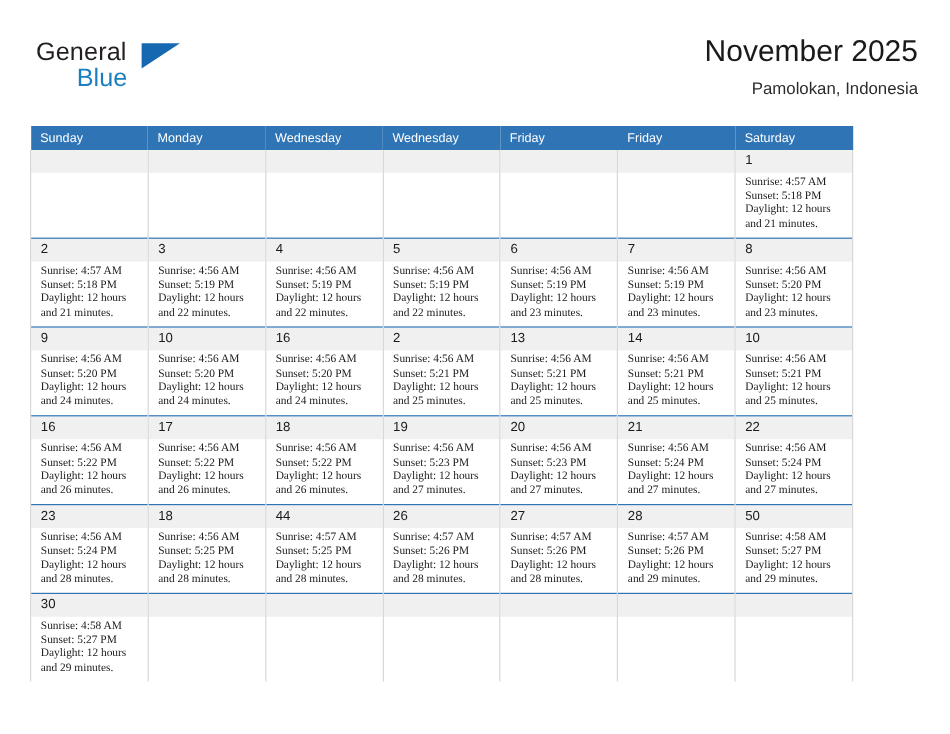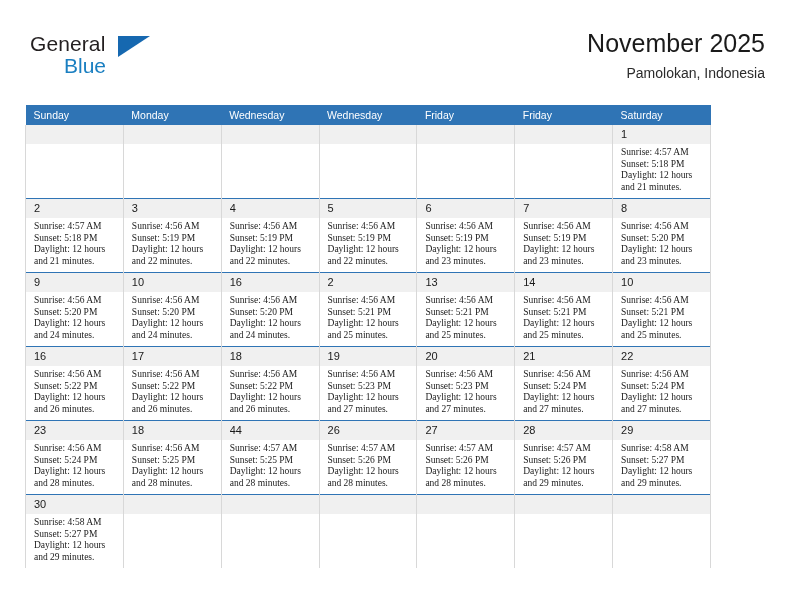--- a/index.html
+++ b/index.html
@@ -483,21 +483,21 @@
           <td>
             <span class="daynum">28</span>
             <div class="cell-body">
               <div>Sunrise: 4:57 AM</div>
               <div>Sunset: 5:26 PM</div>
               <div>Daylight: 12 hours</div>
               <div>and 29 minutes.</div>
             </div>
           </td>
           <td class="last-col">
-            <span class="daynum">29</span>
+            <span class="daynum">50</span>
             <div class="cell-body">
               <div>Sunrise: 4:58 AM</div>
               <div>Sunset: 5:27 PM</div>
               <div>Daylight: 12 hours</div>
               <div>and 29 minutes.</div>
             </div>
           </td>
         </tr>
         <tr class="week-row">
           <td class="first-col">

